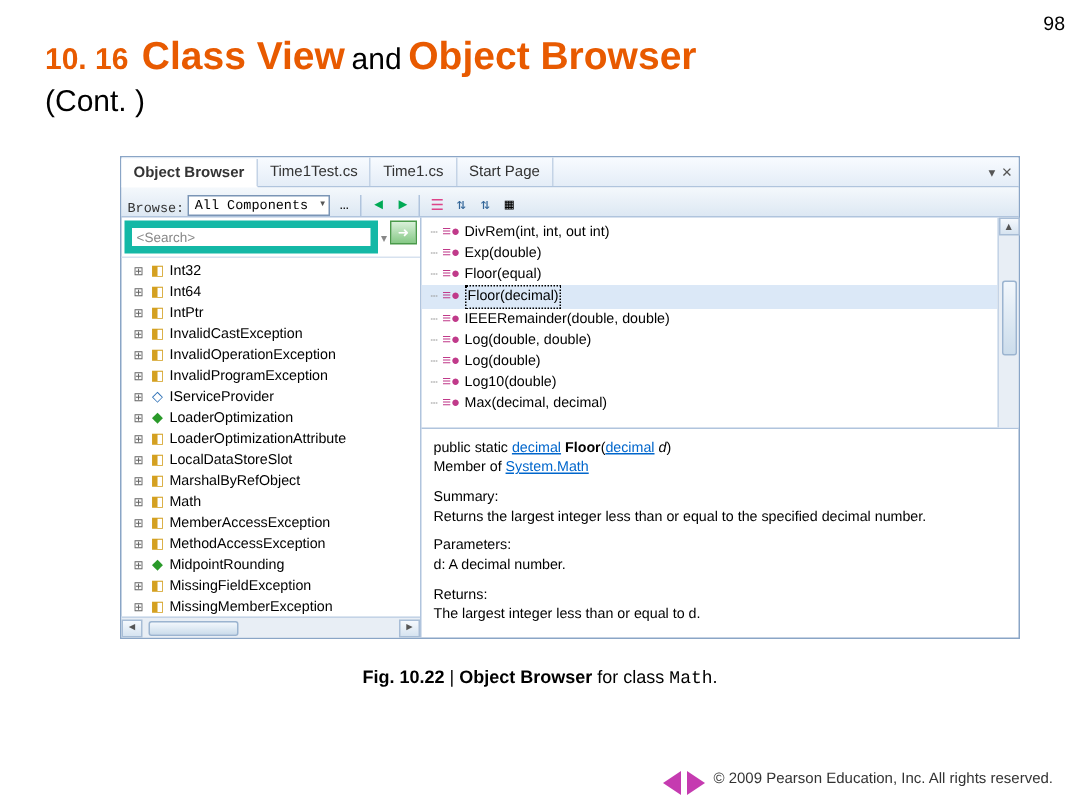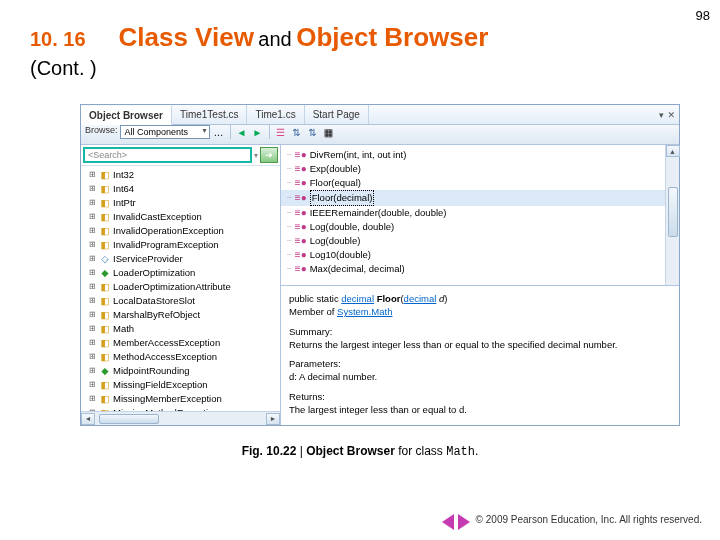--- a/index.html
+++ b/index.html
@@ -1,41 +1,41 @@
 <!DOCTYPE html>
 <html><head>
 <meta charset="utf-8">
 <style>
   * { box-sizing: border-box; margin: 0; padding: 0; }
   body { width: 720px; height: 540px; background: #fff; font-family: Arial, sans-serif; position: relative; }
   .page-num { position: absolute; top: 8px; right: 10px; font-size: 13px; color: #000; text-align: center; }
   .heading { padding: 22px 30px 4px 30px; }
   .heading .sec { color: #e85a00; font-size: 20px; font-weight: bold; }
-  .heading .title1 { color: #e85a00; font-size: 26px; font-weight: bold; margin-left: 24px; }
+  .heading .title1 { color: #e85a00; font-size: 26px; font-weight: bold; }
   .heading .and { color: #000; font-size: 20px; }
   .heading .title2 { color: #e85a00; font-size: 26px; font-weight: bold; }
   .cont { color: #000; font-size: 20px; padding-left: 30px; }
   .browser-window { margin: 24px 40px 0 80px; border: 1px solid #8aa5c6; background: #fff; font-size: 10px; }
   .tabbar { display: flex; background: linear-gradient(#f8fbff,#e4edf7); border-bottom: 1px solid #b0c4dd; height: 20px; align-items: center; }
   .tab { padding: 2px 8px; border-right: 1px solid #c4d3e6; height: 100%; display: flex; align-items: center; color: #333; }
   .tab.active { background: #fff; font-weight: bold; border-bottom: 1px solid #fff; position: relative; top: 1px; }
   .tabbar-right { margin-left: auto; padding-right: 4px; display: flex; gap: 4px; }
   .tabbar-right span { font-size: 9px; color: #555; }
-  .toolbar1 { display: flex; align-items: flex-start; background: linear-gradient(#f4f8fc,#dde8f3); height: 20px; border-bottom: 1px solid #b0c4dd; padding: 0 4px; gap: 2px; font-size: 9px; }
+  .toolbar1 { display: flex; align-items: flex-end; background: linear-gradient(#f4f8fc,#dde8f3); height: 20px; border-bottom: 1px solid #b0c4dd; padding: 0 4px; gap: 2px; font-size: 9px; font-family: Liberation Mono, monospace; }
   .toolbar1 .lbl { color: #333; }
   .toolbar1 .combo { background: #fff; border: 1px solid #7a95b6; padding: 1px 14px 1px 4px; position: relative; min-width: 90px; }
   .toolbar1 .combo::after { content: "▾"; position: absolute; right: 2px; top: 0; font-size: 8px; color: #555; }
   .sep { width: 1px; height: 14px; background: #b0c4dd; margin: 0 2px; }
   .ticon { width: 14px; height: 14px; display: inline-flex; align-items: center; justify-content: center; font-size: 10px; }
   .arrow-back { color: #0a5; } .arrow-fwd { color: #0a5; } .arrow-pink { color: #d48; }
   .arrow-sort { color: #369; }
   .panes { display: flex; height: 280px; }
   .left-pane { width: 200px; border-right: 1px solid #b0c4dd; display: flex; flex-direction: column; }
   .search-row { display: flex; padding: 2px; gap: 2px; border-bottom: 1px solid #d7e2ef; }
-  .search-row input { flex: 1; border: 2px solid #14b8a6; font-size: 9px; padding: 1px 3px; color: #888; }
+  .search-row input { flex: 1; border: 5px solid #14b8a6; font-size: 9px; padding: 1px 3px; color: #888; }
   .search-btn { width: 18px; height: 16px; background: linear-gradient(#d9f0d9,#86c986); border: 1px solid #4a9a4a; display: flex; align-items: center; justify-content: center; color: #fff; font-size: 9px; }
   .tree { flex: 1; overflow: hidden; padding: 2px 0; font-size: 9.5px; color: #000; line-height: 14px; }
   .tree-row { display: flex; align-items: center; padding-left: 8px; gap: 3px; white-space: nowrap; }
   .expander { color: #666; font-size: 8px; width: 8px; display: inline-block; }
   .cls-icon { width: 10px; height: 10px; display: inline-flex; align-items: center; justify-content: center; }
   .cls-icon.yellow { color: #d4a020; }
   .cls-icon.green { color: #2a9a2a; }
   .cls-icon.blue { color: #2b6fb5; }
   .scrollbar-h { height: 14px; background: #e8eef5; border-top: 1px solid #c4d3e6; display: flex; align-items: center; }
   .sb-btn { width: 14px; height: 12px; background: linear-gradient(#f5f9fd,#d6e3f0); border: 1px solid #a8bdd6; font-size: 7px; color: #555; display: flex; align-items: center; justify-content: center; }

